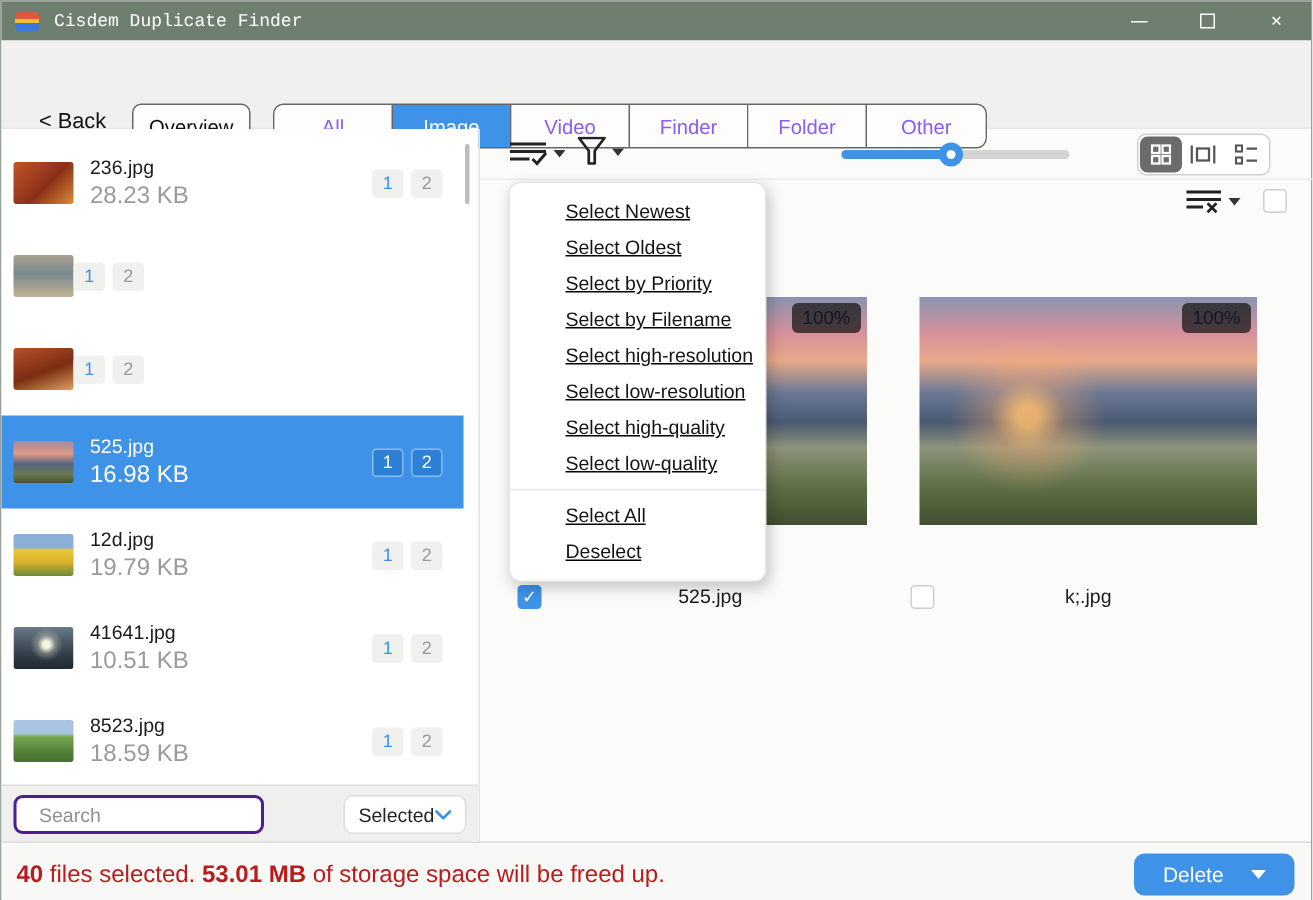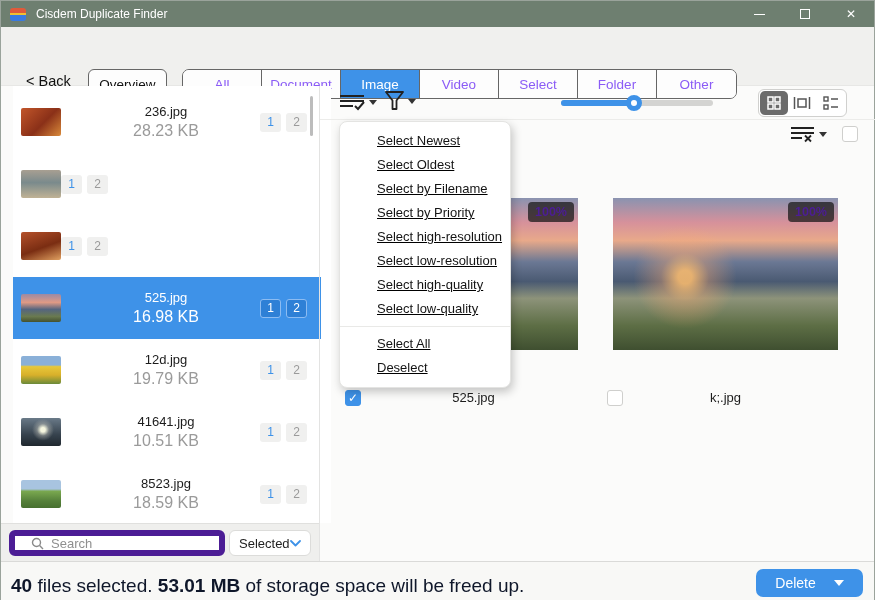--- a/index.html
+++ b/index.html
@@ -1,42 +1,42 @@
 <!DOCTYPE html>
 <html><head>
 <meta charset="utf-8">
 <style>
   * { margin:0; padding:0; box-sizing:border-box; }
   html,body { width:875px; height:600px; }
   body { font-family:"Liberation Sans", sans-serif; background:#fbfbfa; overflow:hidden; }
   #window { position:relative; width:875px; height:600px; background:#fbfbfa; border:1px solid #9aa39b; }
 
   
-  .titlebar { position:absolute; left:0; top:0; width:100%; height:26px; background:#6e7f70; display:flex; align-items:center; }
+  .titlebar { position:absolute; left:0; top:0; width:100%; height:26px; background:#6e7f70; display:flex; align-items:center;font-family:Liberation Mono, monospace; }
   .app-icon { width:16px; height:13px; margin-left:9px; border-radius:3px;
     background:linear-gradient(180deg,#e05a3a 0%,#e05a3a 38%,#f0c030 38%,#f0c030 55%,#3a7ae0 55%,#3a7ae0 100%); }
   .app-title { color:#ffffff; font-size:12px; margin-left:10px; }
   .win-controls { position:absolute; right:0; top:0; height:26px; display:flex; }
   .win-btn { width:46px; height:26px; display:flex; align-items:center; justify-content:center; cursor:default; }
   .glyph-min { width:11px; height:1px; background:#fff; }
   .glyph-max { width:10px; height:10px; border:1px solid #fff; }
   .glyph-close { color:#fff; font-size:12px; line-height:1; }
 
   
   .navbar { position:absolute; left:0; top:26px; width:100%; height:59px; background:#f0f0ee; border-bottom:1px solid #e7e7e5; }
   .back { position:absolute; left:25px; top:46px; font-size:14.5px; color:#111; }
   .btn-overview { position:absolute; left:87px; top:42px; width:79px; height:30px; background:#fdfdfd; border:1px solid #666;
     border-radius:6px; font-size:13.5px; color:#111; display:flex; align-items:center; justify-content:center; }
   .tabgroup { position:absolute; left:181px; top:42px; height:30px; display:flex; border:1px solid #666; border-radius:7px; overflow:hidden; background:#fdfdfd; }
   .tab { width:79px; height:100%; display:flex; align-items:center; justify-content:center; font-size:13.5px; color:#8b5cf6; border-right:1px solid #666; background:#fdfdfd; }
   .tab:last-child { border-right:none; }
   .tab.active { background:#3e92e8; color:#fff; }
 
   
-  .sidebar { position:absolute; left:12px; top:85px; width:318px; height:437px; background:#ffffff;text-align:center; }
+  .sidebar { position:absolute; left:0; top:85px; width:318px; height:437px; background:#ffffff; }
   .v-divider { position:absolute; left:318px; top:85px; width:1px; height:475px; background:#e3e3e2; }
   .scroll-thumb { position:absolute; left:309px; top:95px; width:3px; height:40px; background:#bcbcbc; border-radius:2px; }
   .list-item { position:absolute; left:0; width:308px; height:62px; display:flex; align-items:center; padding-left:8px; }
   .list-item.selected { background:#3e92e8; }
   .thumb { width:40px; height:28px; border-radius:2px; flex:0 0 auto; }
   .li-text { margin-left:11px; flex:1 1 auto; min-width:0; }
   .li-name { font-size:13px; color:#1c1c1c; margin-bottom:3px; }
   .li-size { font-size:16px; color:#9a9a9a; }
   .selected .li-name, .selected .li-size { color:#ffffff; }
   .li-badges { display:flex; gap:5px; margin-right:14px; }
@@ -50,21 +50,21 @@
   .t0 { background:linear-gradient(135deg,#c2562a 0%,#8a3018 55%,#d98a3a 100%); }
   .t1 { background:linear-gradient(180deg,#a89f92 0%,#7a8a8c 45%,#c0b295 100%); }
   .t2 { background:linear-gradient(160deg,#b5512b 0%,#7a2d12 55%,#e0a060 100%); }
   .t3 { background:linear-gradient(180deg,#9a8aa5 0%,#e09a85 30%,#55657f 55%,#6a7a50 80%,#44512f 100%); }
   .t4 { background:linear-gradient(180deg,#8ab0d8 0%,#8ab0d8 32%,#e8c83a 38%,#d8b02a 68%,#6a8a3a 100%); }
   .t5 { background:radial-gradient(circle at 55% 42%, rgba(255,255,230,.95) 0 8%, rgba(200,200,190,.4) 22%, transparent 40%), linear-gradient(180deg,#6a7a88 0%,#36424d 60%,#20282f 100%); }
   .t6 { background:linear-gradient(180deg,#a8c4e0 0%,#a8c4e0 32%,#7aa84f 40%,#55803a 75%,#47702f 100%); }
 
   
   .side-footer { position:absolute; left:0; top:522px; width:318px; height:38px; background:#efefed; border-top:1px solid #e0e0de; }
-  .searchbox { position:absolute; left:8px; top:6px; width:216px; height:26px; background:#fff; border:6px solid #4c1d95; border-radius:6px; display:flex; align-items:center;justify-content:center; }
+  .searchbox { position:absolute; left:8px; top:6px; width:167px; height:26px; background:#fff; border:2px solid #4c1d95; border-radius:6px; display:flex; align-items:center; }
   .searchbox svg { margin-left:8px; }
   .search-input { border:none; outline:none; background:transparent; font-size:13px; color:#333; margin-left:7px; width:160px; font-family:"Liberation Sans", sans-serif; }
   .search-input::placeholder { color:#8f8f8f; }
   .sel-dd { position:absolute; left:228px; top:6px; width:82px; height:26px; background:#fff; border:1px solid #dcdcda; border-radius:6px;
     display:flex; align-items:center; justify-content:space-between; padding:0 9px; font-size:13px; color:#222; }
 
   
   .main-toolbar-line { position:absolute; left:319px; top:118px; width:556px; height:1px; background:#ececea; }
   .icon-btn { position:absolute; display:flex; align-items:center; gap:4px; }
   .caret { width:0; height:0; border-left:4px solid transparent; border-right:4px solid transparent; border-top:5px solid #333; }
@@ -83,28 +83,28 @@
     box-shadow:2px 4px 10px rgba(0,0,0,0.22); padding:7px 0; z-index:10;text-decoration:underline; }
   .menu-item { height:24px; line-height:24px; padding-left:37px; font-size:13px; color:#141414; }
   .menu-sep { height:1px; background:#e9e9e7; margin:5px 0; }
 
   
   .photo { position:absolute; top:197px; height:152px; }
   .photo-bg { width:100%; height:100%;
     background:
       radial-gradient(circle at 32% 52%, rgba(255,190,110,.85) 0 4%, rgba(255,170,110,.35) 14%, transparent 30%),
       linear-gradient(180deg,#8a93b0 0%,#d6919b 16%,#e8a98a 28%,#6b7894 42%,#4a5a72 55%,#8d937a 66%,#5d6e45 84%,#3f4f30 100%); }
-  .match-badge { position:absolute; top:4px; right:4px; background:rgba(20,20,20,0.72); color:#4c1d95; font-size:12.5px; font-weight:bold;
+  .match-badge { position:absolute; top:4px; right:4px; background:rgba(20,20,20,0.72); color:#0f172a; font-size:12.5px; font-weight:normal;
     padding:3px 7px; border-radius:4px; }
   .card-row { position:absolute; top:388px; height:18px; display:flex; align-items:center; }
   .card-label { position:absolute; top:389px; font-size:13px; color:#1c1c1c; text-align:center; }
 
   
   .statusbar { position:absolute; left:0; top:560px; width:100%; height:40px; background:#f8f8f6; border-top:1px solid #dadad8; }
-  .status-text { position:absolute; left:10px; top:13px; font-size:19px; color:#0f172a; }
+  .status-text { position:absolute; left:10px; top:13px; font-size:16px; color:#b91c1c; }
   .status-text b { font-weight:bold; }
   .btn-delete { position:absolute; left:755px; top:7px; width:107px; height:28px; background:#3e92e8; border-radius:7px;
     display:flex; align-items:center; justify-content:center; gap:18px; color:#fff; font-size:14px; }
   .del-caret { width:0; height:0; border-left:5px solid transparent; border-right:5px solid transparent; border-top:6px solid #fff; }
 </style>
 </head>
 <body>
 
 <div id="window">
 
@@ -122,24 +122,23 @@
           <div class="glyph-close">✕</div>
         </div>
     </div>
   </div>
 
   <div class="navbar">
     <div class="back">&lt; Back</div>
     <div class="btn-overview">Overview</div>
     <div class="tabgroup">
       <div class="tab">All</div>
-      <div class="tab">Document</div>
       <div class="tab active">Image</div>
       <div class="tab">Video</div>
-      <div class="tab">Select</div>
+      <div class="tab">Finder</div>
       <div class="tab">Folder</div>
       <div class="tab">Other</div>
     </div>
   </div>
 
   <div class="sidebar">
 
     <div class="list-item" style="top:5px">
       <div class="thumb t0"></div>
       <div class="li-text">
@@ -315,22 +314,22 @@
   <div class="card-label" style="left:368px; width:209px;">525.jpg</div>
 
   <div class="card-row" style="left:606px;">
     <div class="cb"></div>
   </div>
   <div class="card-label" style="left:612px; width:225px;">k;.jpg</div>
 
   <div class="menu">
     <div class="menu-item">Select Newest</div>
     <div class="menu-item">Select Oldest</div>
+    <div class="menu-item">Select by Priority</div>
     <div class="menu-item">Select by Filename</div>
-    <div class="menu-item">Select by Priority</div>
     <div class="menu-item">Select high-resolution</div>
     <div class="menu-item">Select low-resolution</div>
     <div class="menu-item">Select high-quality</div>
     <div class="menu-item">Select low-quality</div>
     <div class="menu-sep"></div>
     <div class="menu-item">Select All</div>
     <div class="menu-item">Deselect</div>
   </div>
 
   <div class="statusbar">

